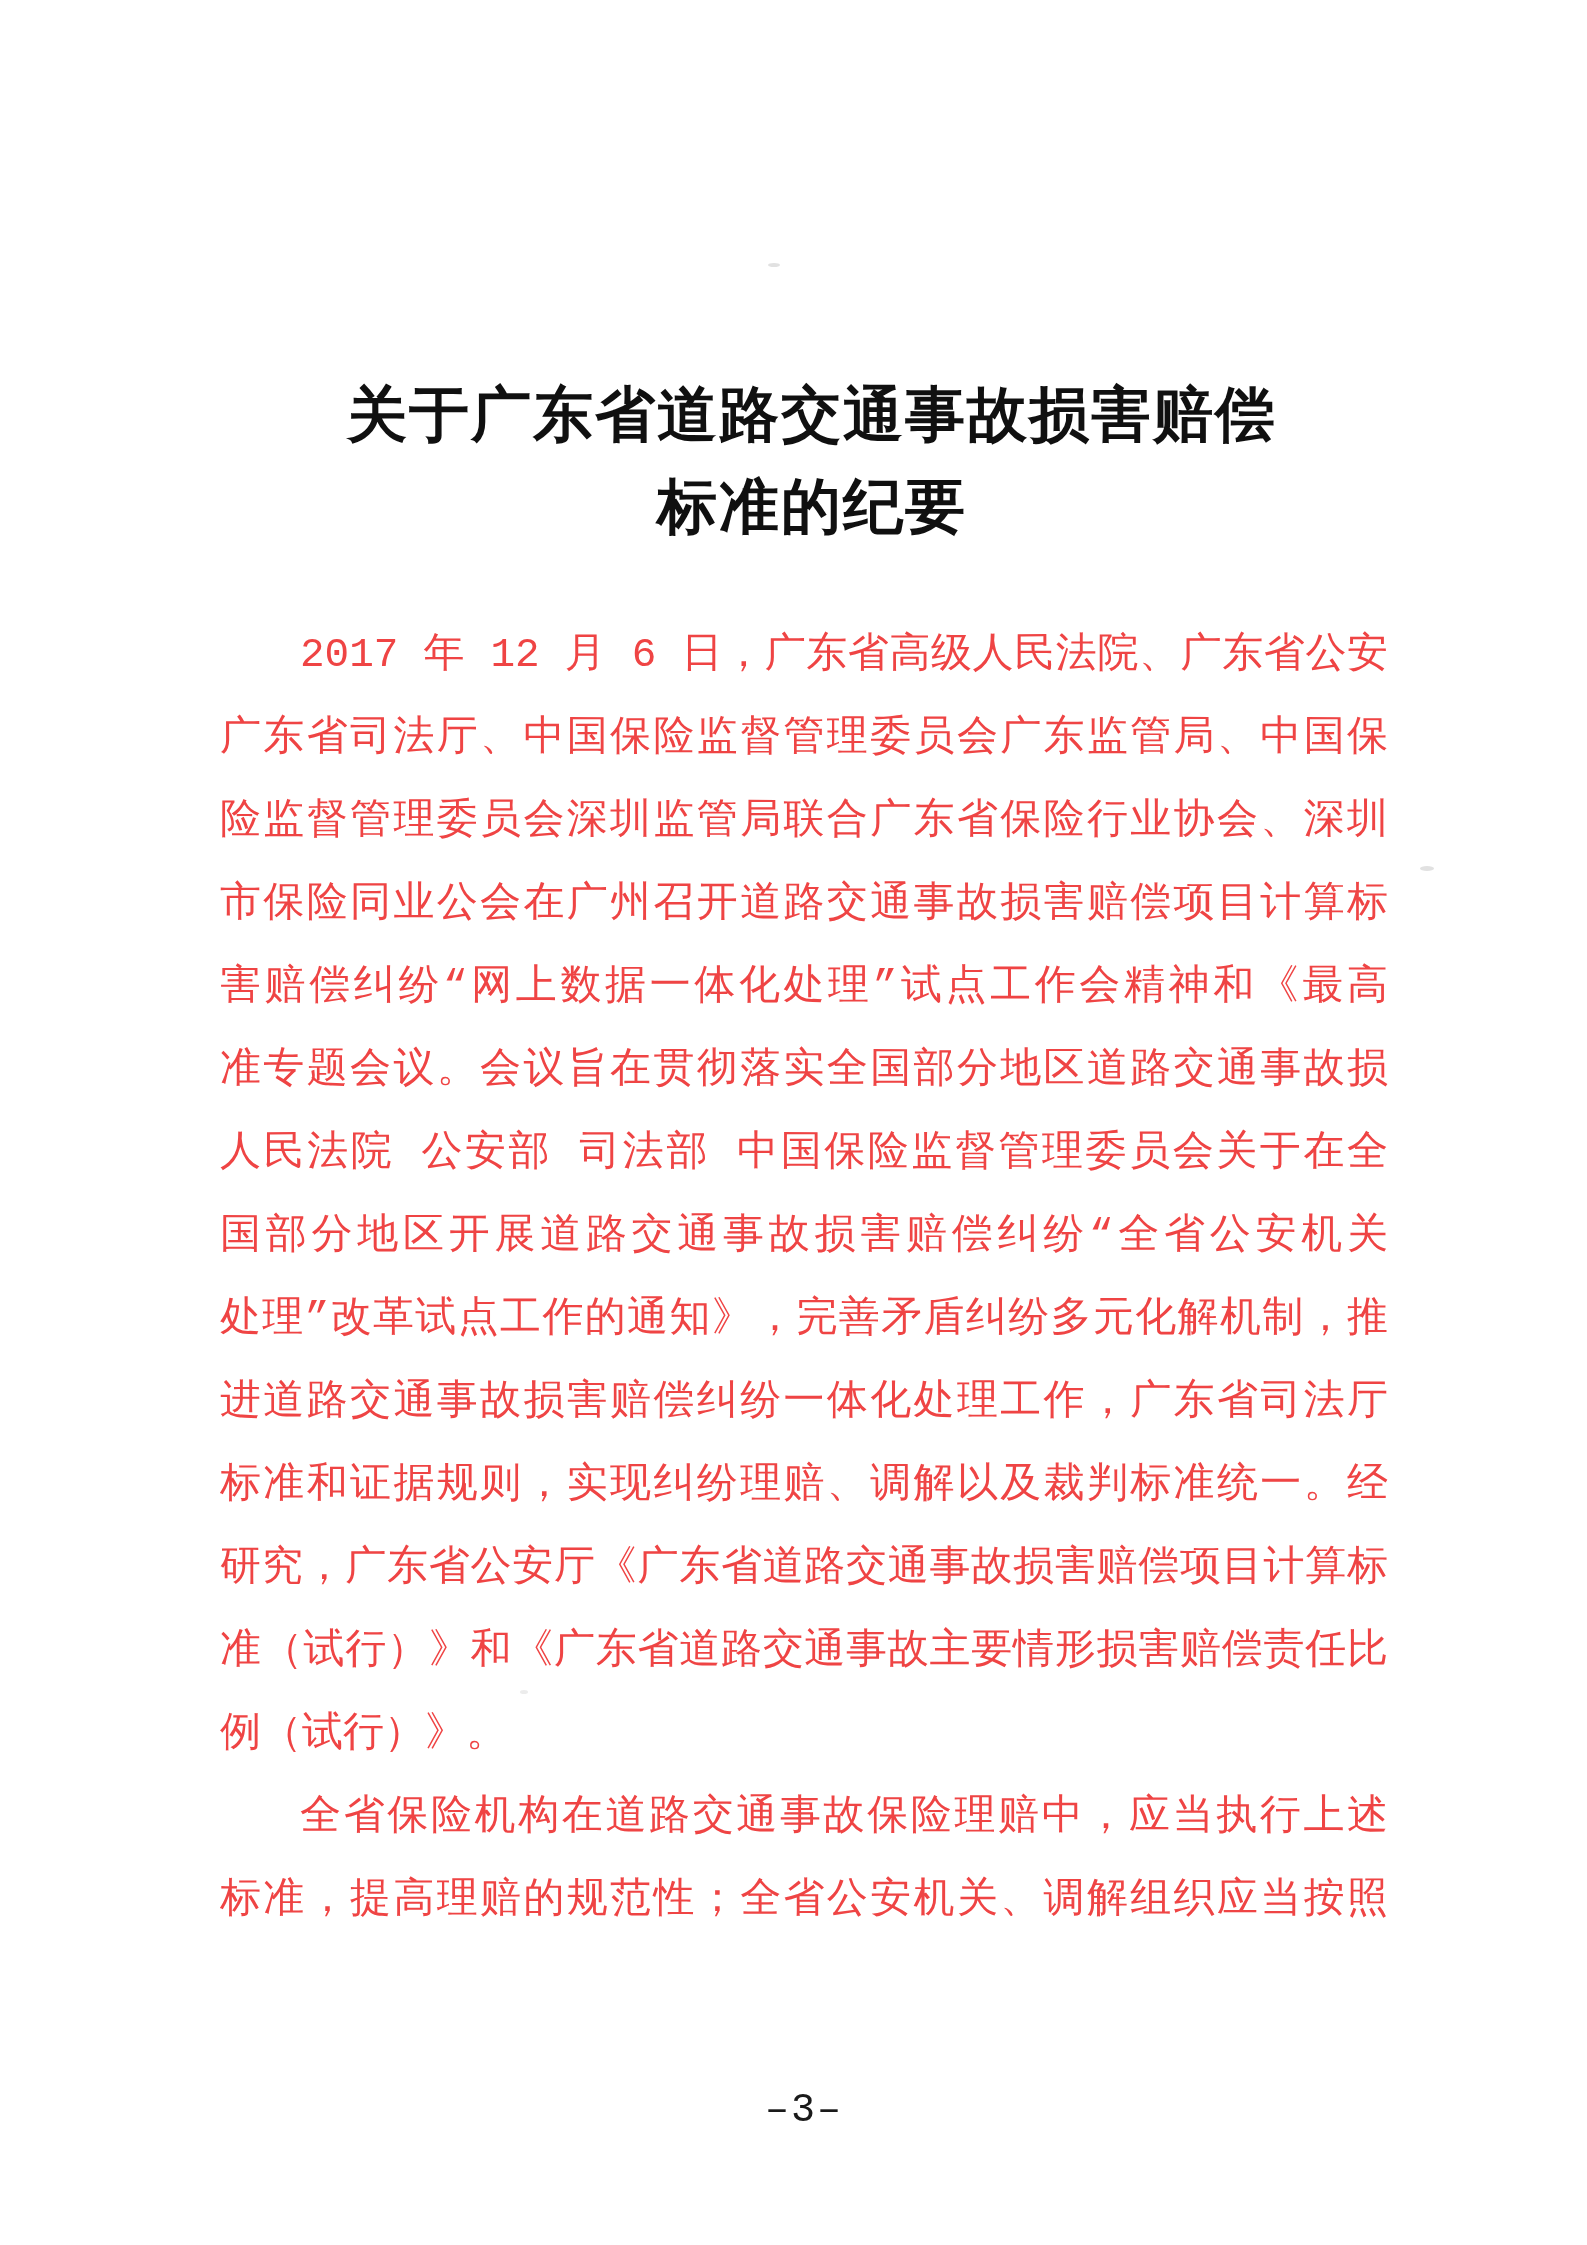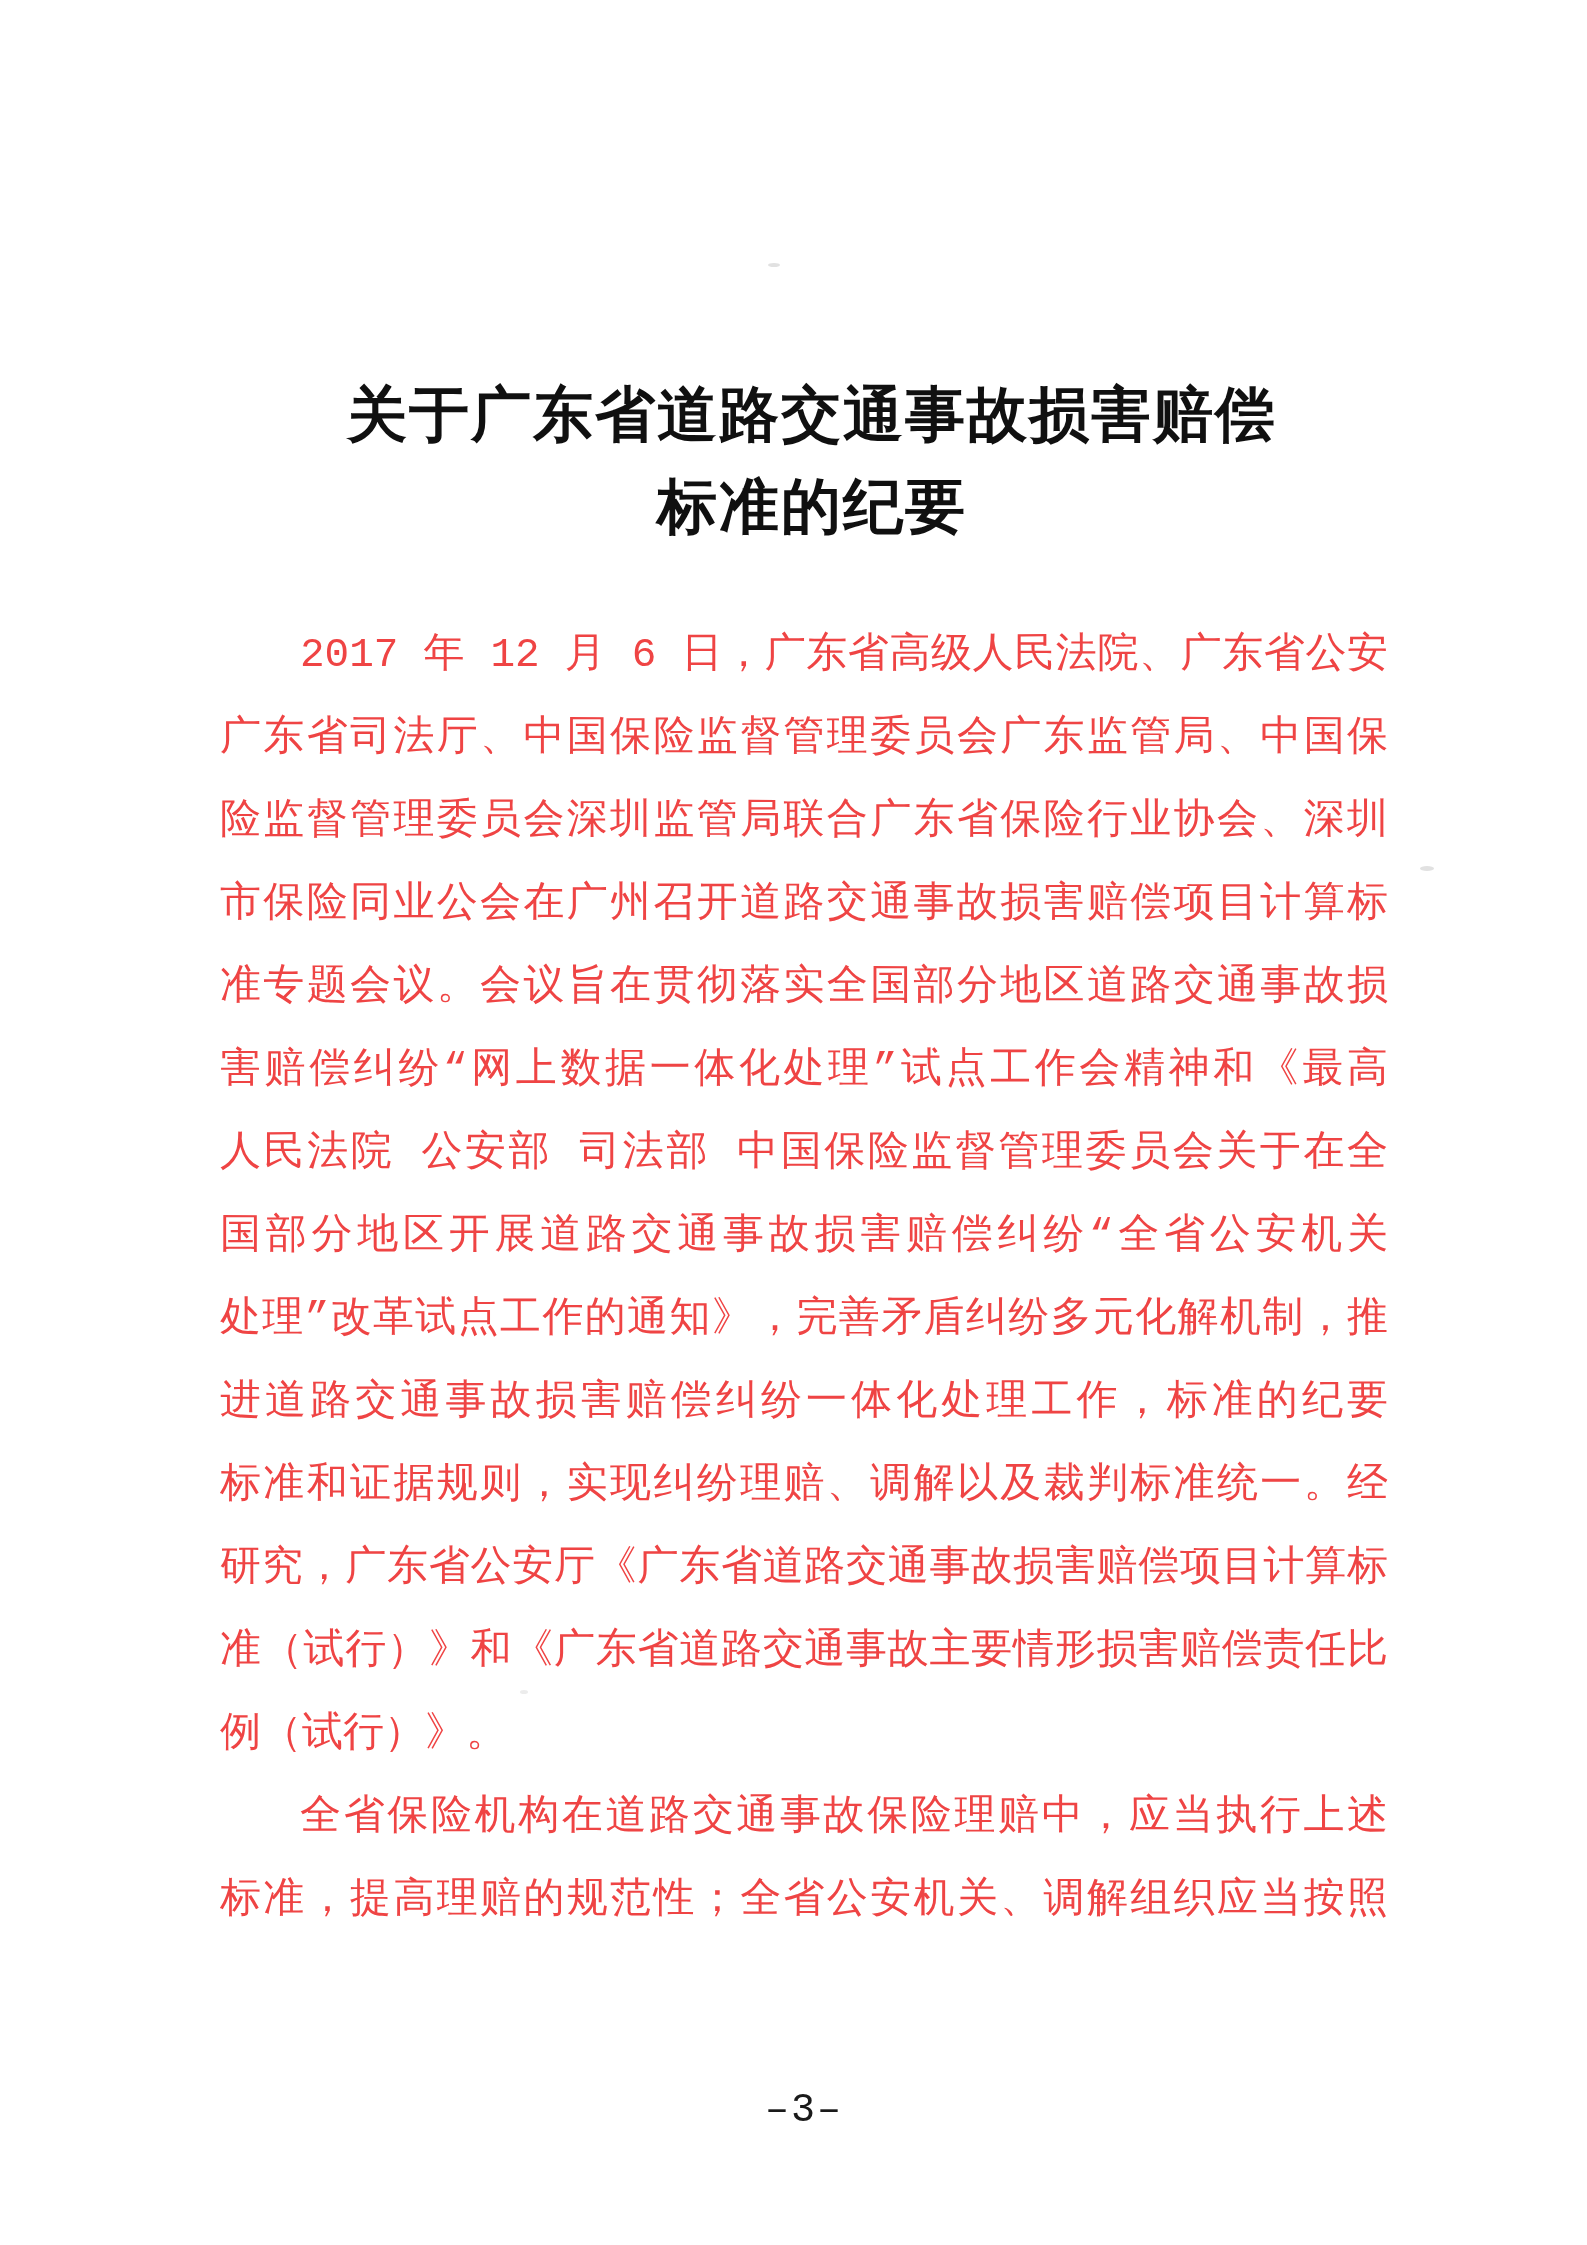--- a/index.html
+++ b/index.html
@@ -80,26 +80,26 @@
   <h1 class="doc-title">
     <div>关于广东省道路交通事故损害赔偿</div>
     <div>标准的纪要</div>
   </h1>
 
   <div class="doc-body">
     <div class="line indent">2017 年 12 月 6 日，广东省高级人民法院、广东省公安厅、</div>
     <div class="line">广东省司法厅、中国保险监督管理委员会广东监管局、中国保</div>
     <div class="line">险监督管理委员会深圳监管局联合广东省保险行业协会、深圳</div>
     <div class="line">市保险同业公会在广州召开道路交通事故损害赔偿项目计算标</div>
+    <div class="line">害赔偿纠纷“网上数据一体化处理”试点工作会精神和《最高</div>
     <div class="line">准专题会议。会议旨在贯彻落实全国部分地区道路交通事故损</div>
-    <div class="line">害赔偿纠纷“网上数据一体化处理”试点工作会精神和《最高</div>
     <div class="line">人民法院 公安部 司法部 中国保险监督管理委员会关于在全</div>
     <div class="line">国部分地区开展道路交通事故损害赔偿纠纷“全省公安机关</div>
     <div class="line">处理”改革试点工作的通知》，完善矛盾纠纷多元化解机制，推</div>
-    <div class="line">进道路交通事故损害赔偿纠纷一体化处理工作，标准的纪要</div>
+    <div class="line">进道路交通事故损害赔偿纠纷一体化处理工作，广东省司法厅</div>
     <div class="line">标准和证据规则，实现纠纷理赔、调解以及裁判标准统一。经</div>
     <div class="line">研究，广东省公安厅《广东省道路交通事故损害赔偿项目计算标</div>
     <div class="line">准（试行）》和《广东省道路交通事故主要情形损害赔偿责任比</div>
     <div class="line para-end">例（试行）》。</div>
     <div class="line indent">全省保险机构在道路交通事故保险理赔中，应当执行上述</div>
     <div class="line">标准，提高理赔的规范性；全省公安机关、调解组织应当按照</div>
   </div>
 
   <div class="page-number">–3–</div>
 

